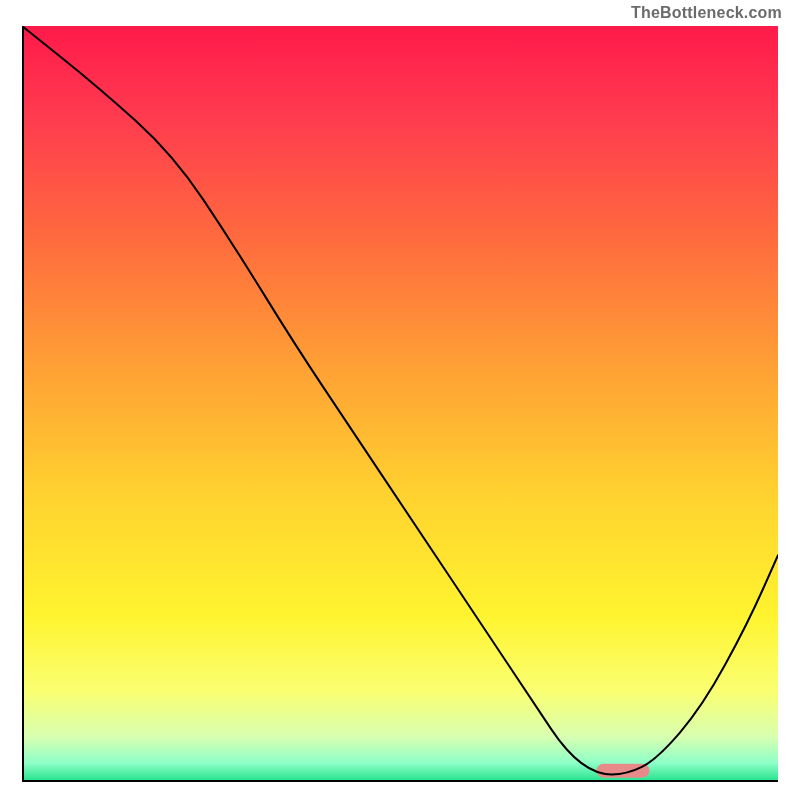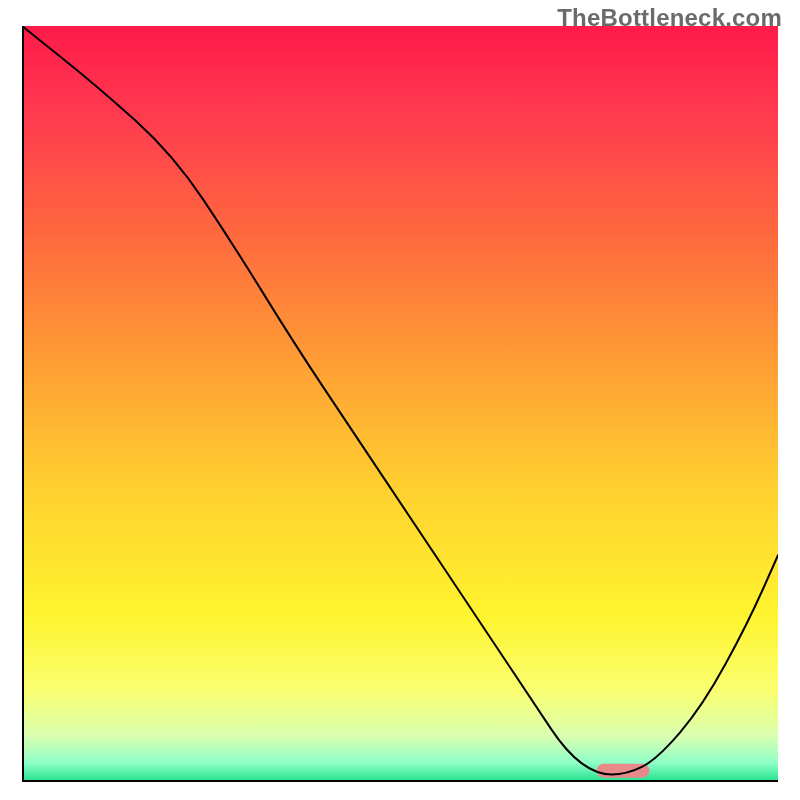--- a/index.html
+++ b/index.html
@@ -13,21 +13,21 @@
   }
   .container {
     position: relative;
     width: 800px;
     height: 800px;
   }
   .watermark {
     position: absolute;
     top: 4px;
     right: 18px;
-    font-size: 24px;
+    font-size: 16px;
     font-weight: 600;
     color: #6b6b6b;
     letter-spacing: 0.2px;
     user-select: none;
   }
   .plot {
     position: absolute;
     left: 22px;
     top: 26px;
     width: 756px;

